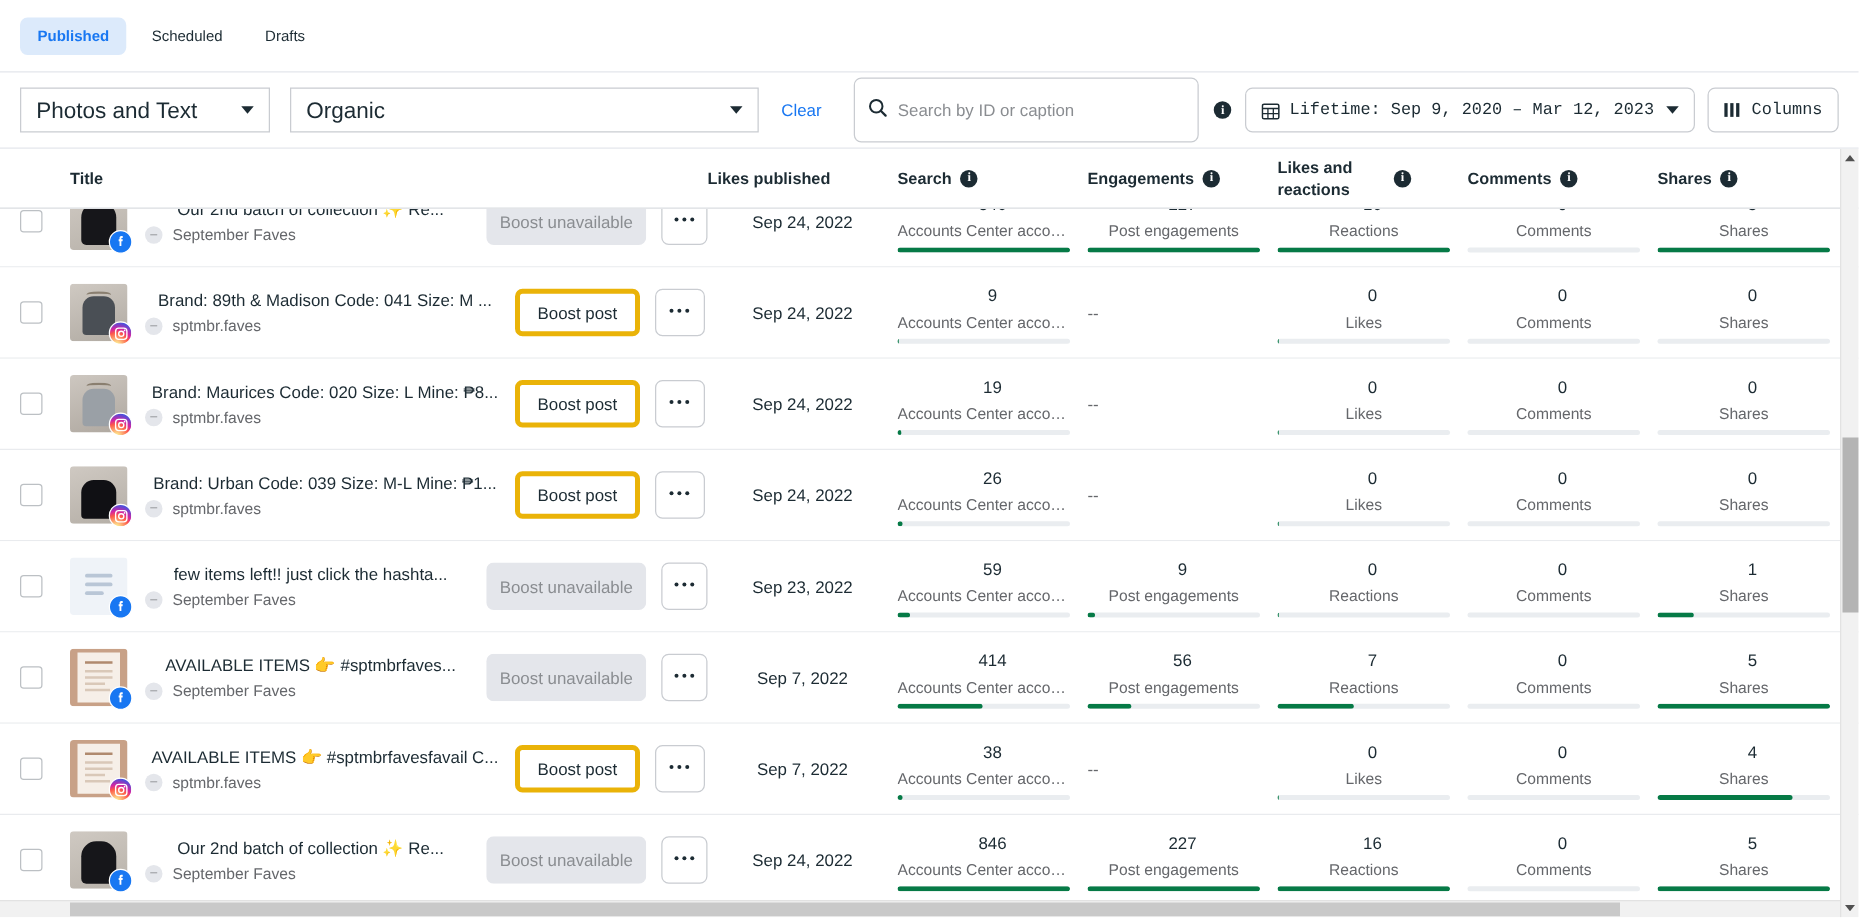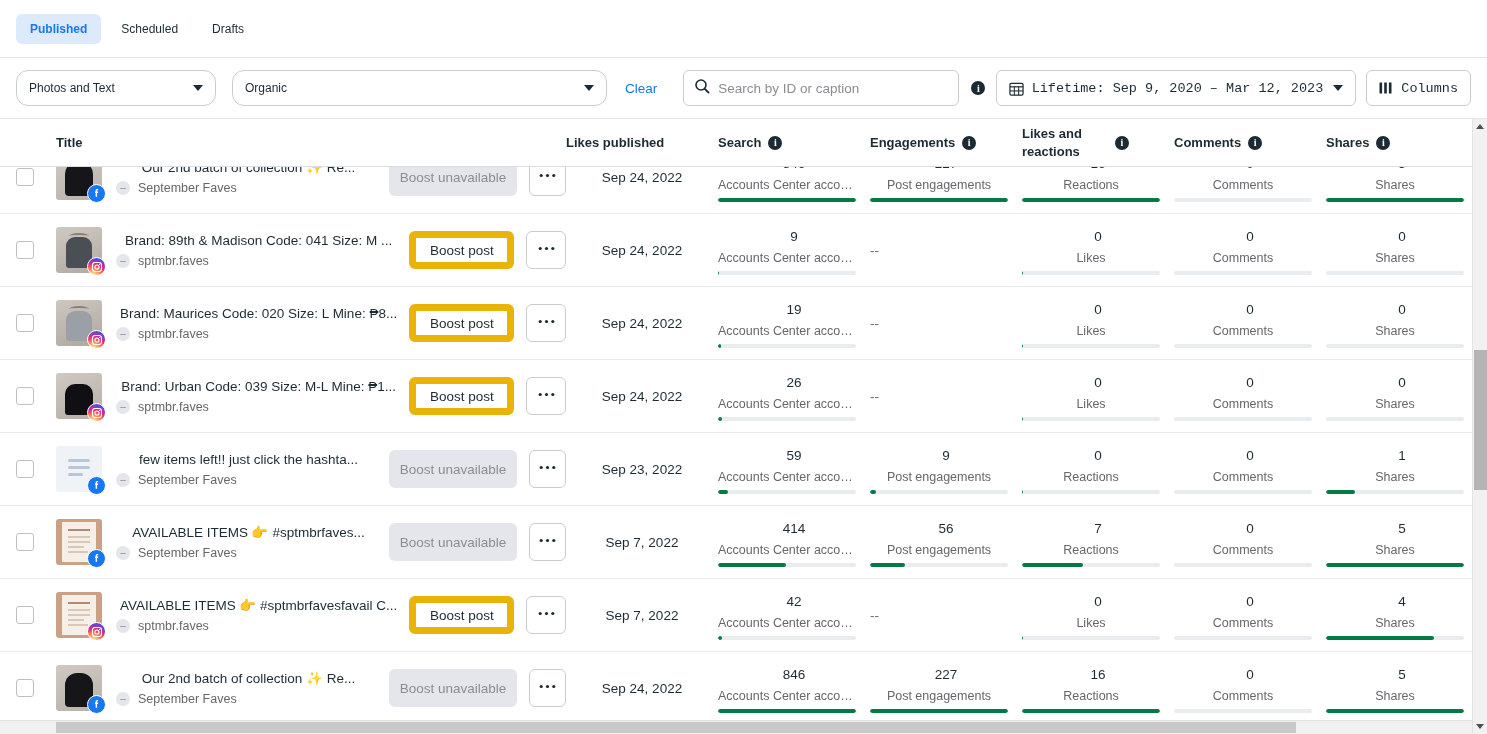--- a/index.html
+++ b/index.html
@@ -33,44 +33,44 @@
   
   .toolbar {
     height: 60px;
     display: flex; align-items: center;
     padding: 0 16px;
     position: relative;
   }
   .select {
     height: 36px;
     border: 1px solid #c9ccd1;
-    border-radius: 12px;
+    border-radius: 0;
     display: flex; align-items: center;
     padding: 0 12px;
-    font-size: 12px;
+    font-size: 18px;
     background: #fff;
     cursor: pointer;
     position: relative;
   }
   .select-a { width: 200px; margin-right: 16px; }
   .select-b { width: 375px; }
   .select .caret {
     position: absolute; right: 12px;
     width: 0; height: 0;
     border-left: 5px solid transparent;
     border-right: 5px solid transparent;
     border-top: 6px solid #1c2b33;
   }
   .clear-link {
     color: #1877f2; font-size: 13.5px;
     margin-left: 18px; cursor: pointer;
   }
   .search-box {
     margin-left: 26px;
-    width: 276px; height: 36px;
+    width: 276px; height: 52px;
     border: 1px solid #c9ccd1;
     border-radius: 6px;
     display: flex; align-items: center;
     padding: 0 10px;
     background: #fff;
   }
   .search-box input {
     border: none; outline: none;
     font-size: 13.5px; flex: 1;
     font-family: "Liberation Sans", sans-serif;
@@ -196,21 +196,21 @@
     color: #8a8d91; font-size: 10px; line-height: 1;
   }
   .boost {
     height: 38px; min-width: 99px;
     border-radius: 6px;
     display: flex; align-items: center; justify-content: center;
     font-size: 13.5px; cursor: pointer;
     margin-left: 8px; padding: 0 14px;
     white-space: nowrap;
   }
-  .boost-on  { border: 7px solid #eab308; background: #fff; color: #1c2b33; }
+  .boost-on  { border: 4px solid #eab308; background: #fff; color: #1c2b33; }
   .boost-off { border: 1px solid transparent; background: #e4e6eb; color: #8a8d91; }
   .kebab {
     width: 40px; height: 38px; margin-left: 12px;
     border: 1px solid #c9ccd1; border-radius: 6px;
     background: #fff; color: #1c2b33;
     display: flex; align-items: center; justify-content: center;
     font-size: 16px; letter-spacing: 1.5px; cursor: pointer;
     line-height: 0; padding-bottom: 4px;
   }
   .date-cell { font-size: 13.5px; color: #1c2b33; }
@@ -807,21 +807,21 @@
             <div class="kebab">
               <svg width="17" height="5" viewBox="0 0 17 5">
                 <circle cx="2.2" cy="2.5" r="1.6" fill="#1c2b33"></circle>
                 <circle cx="8.5" cy="2.5" r="1.6" fill="#1c2b33"></circle>
                 <circle cx="14.8" cy="2.5" r="1.6" fill="#1c2b33"></circle>
               </svg>
             </div>
           </div>
           <div class="c-date date-cell">Sep 7, 2022</div>
           <div class="c-reach metric">
-            <div class="m-val">42</div>
+            <div class="m-val">38</div>
             <div class="m-lbl">Accounts Center accou...</div>
             <div class="m-bar">
               <i style="width:3%"></i>
             </div>
           </div>
           <div class="c-eng metric" style="display:flex;align-items:center;padding-top:0">
             <span class="m-dash">--</span>
           </div>
           <div class="c-likes metric">
             <div class="m-val">0</div>

